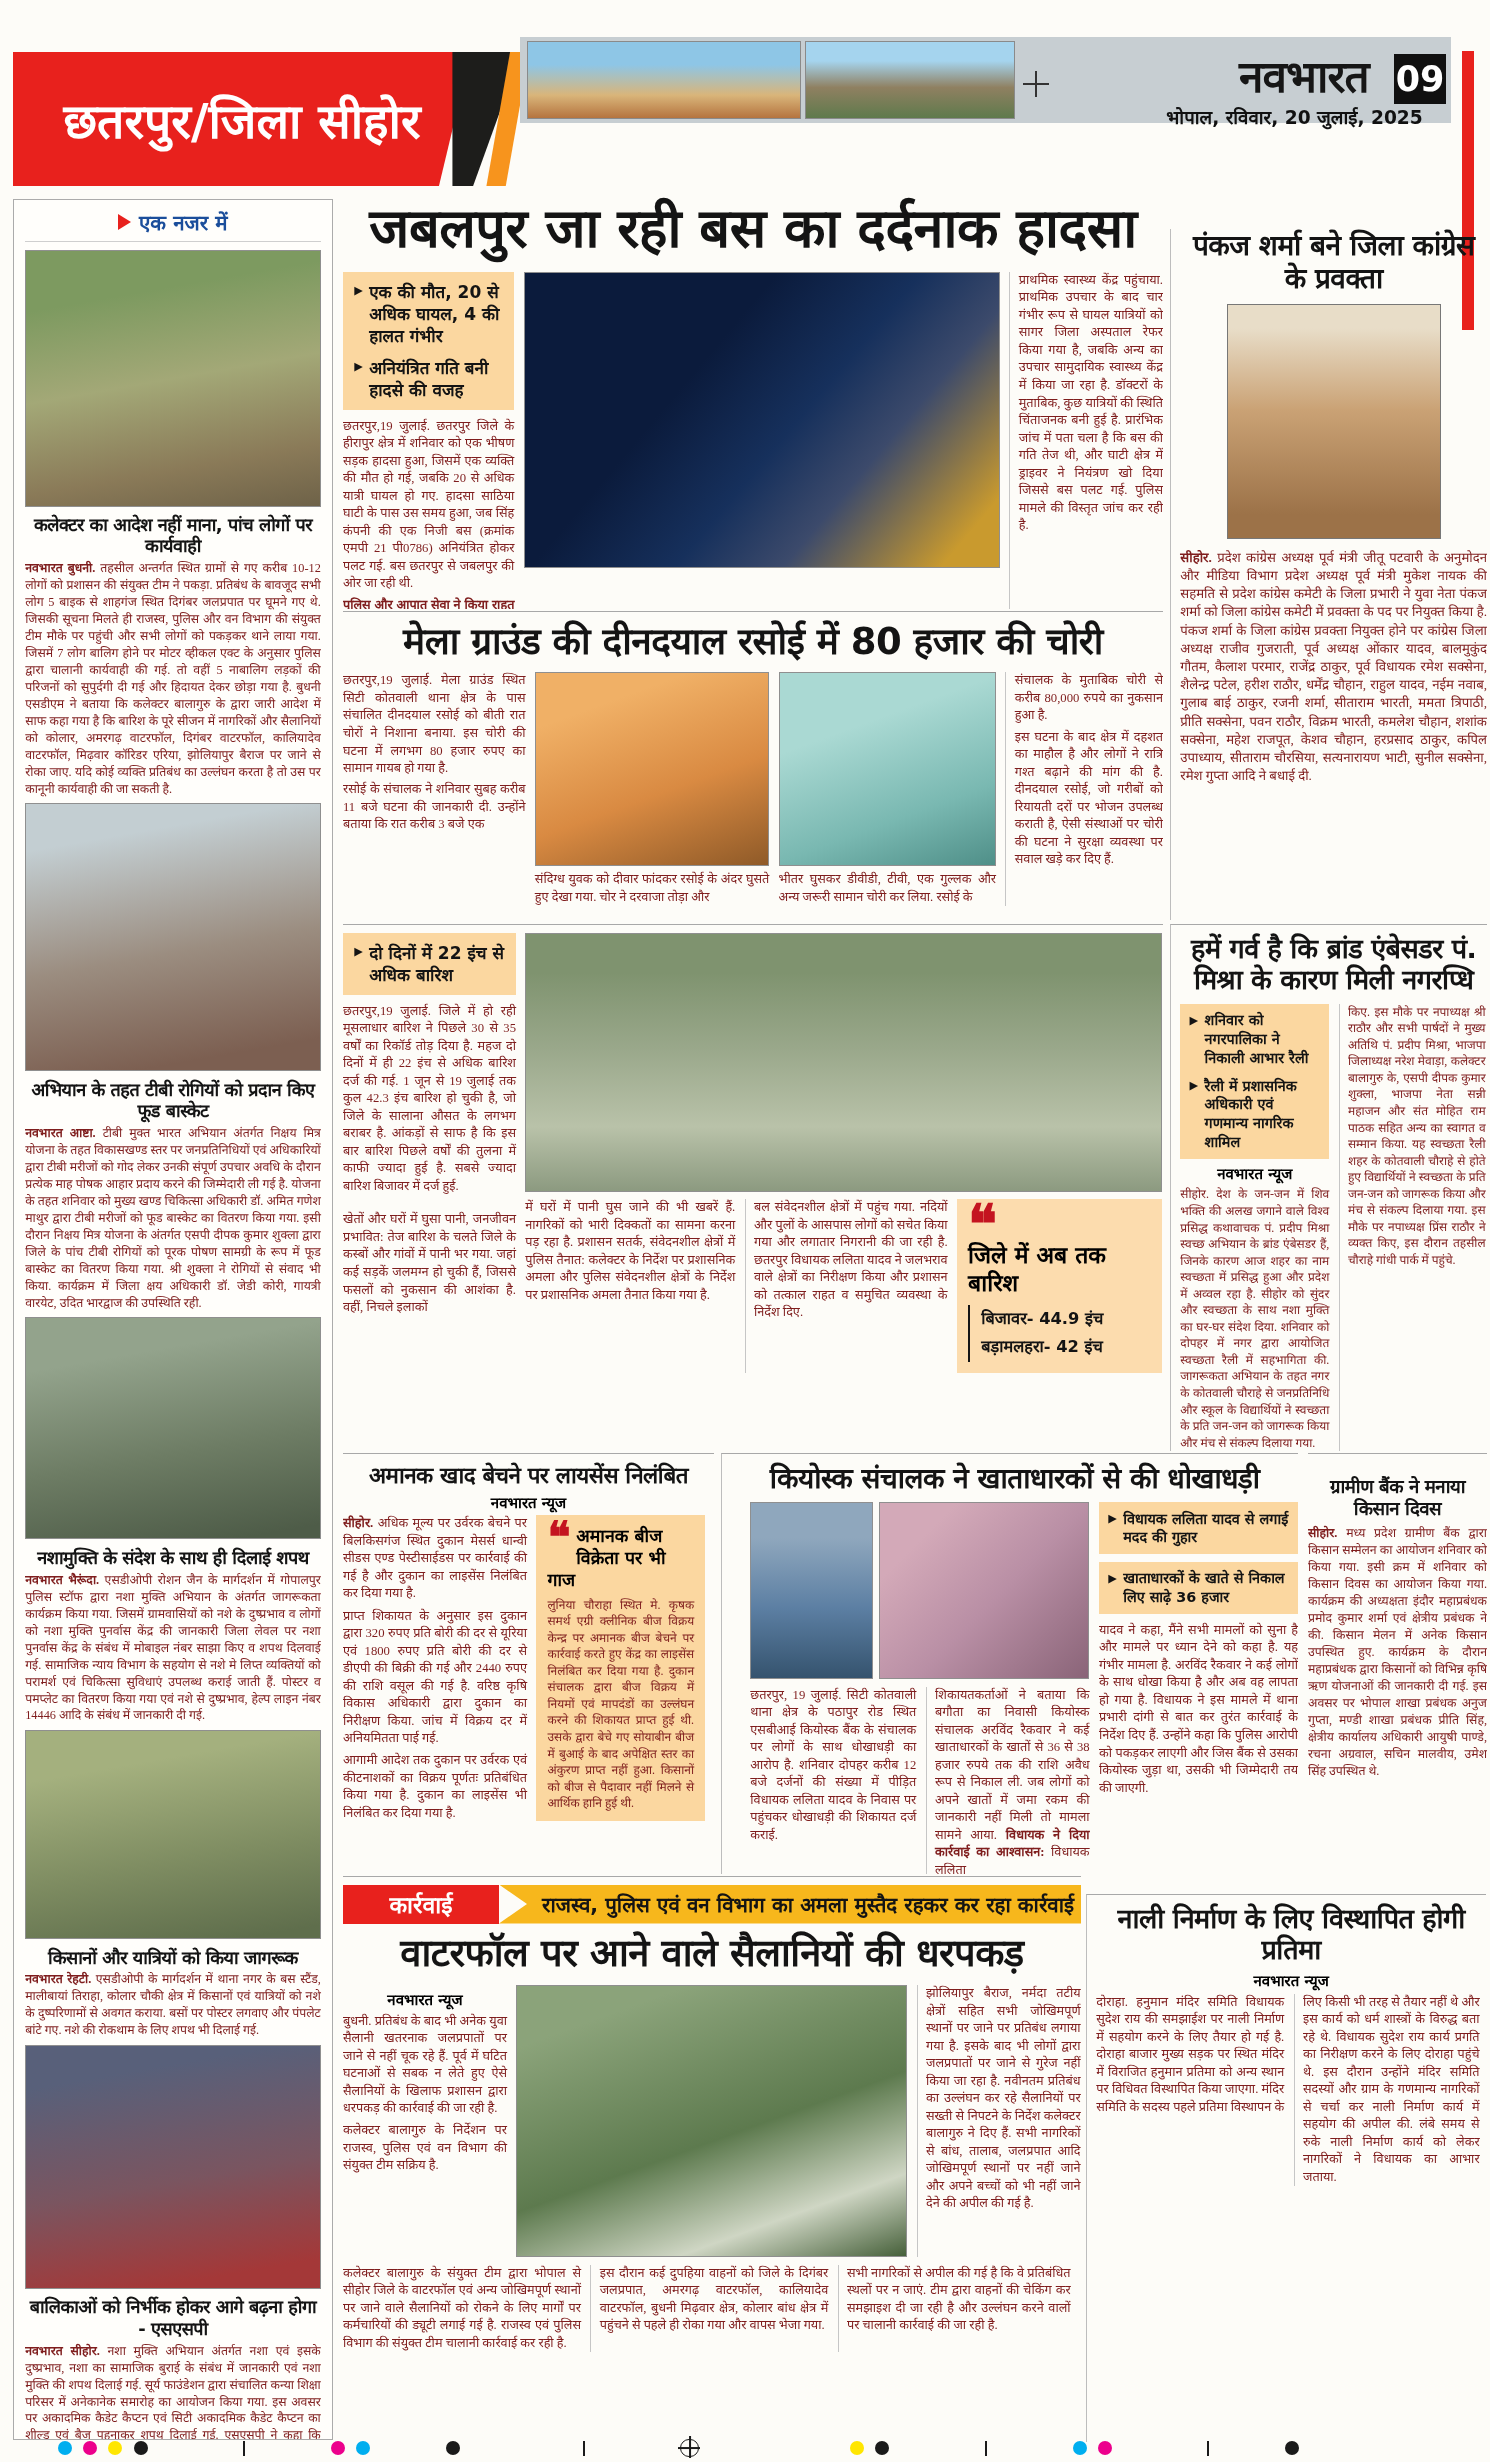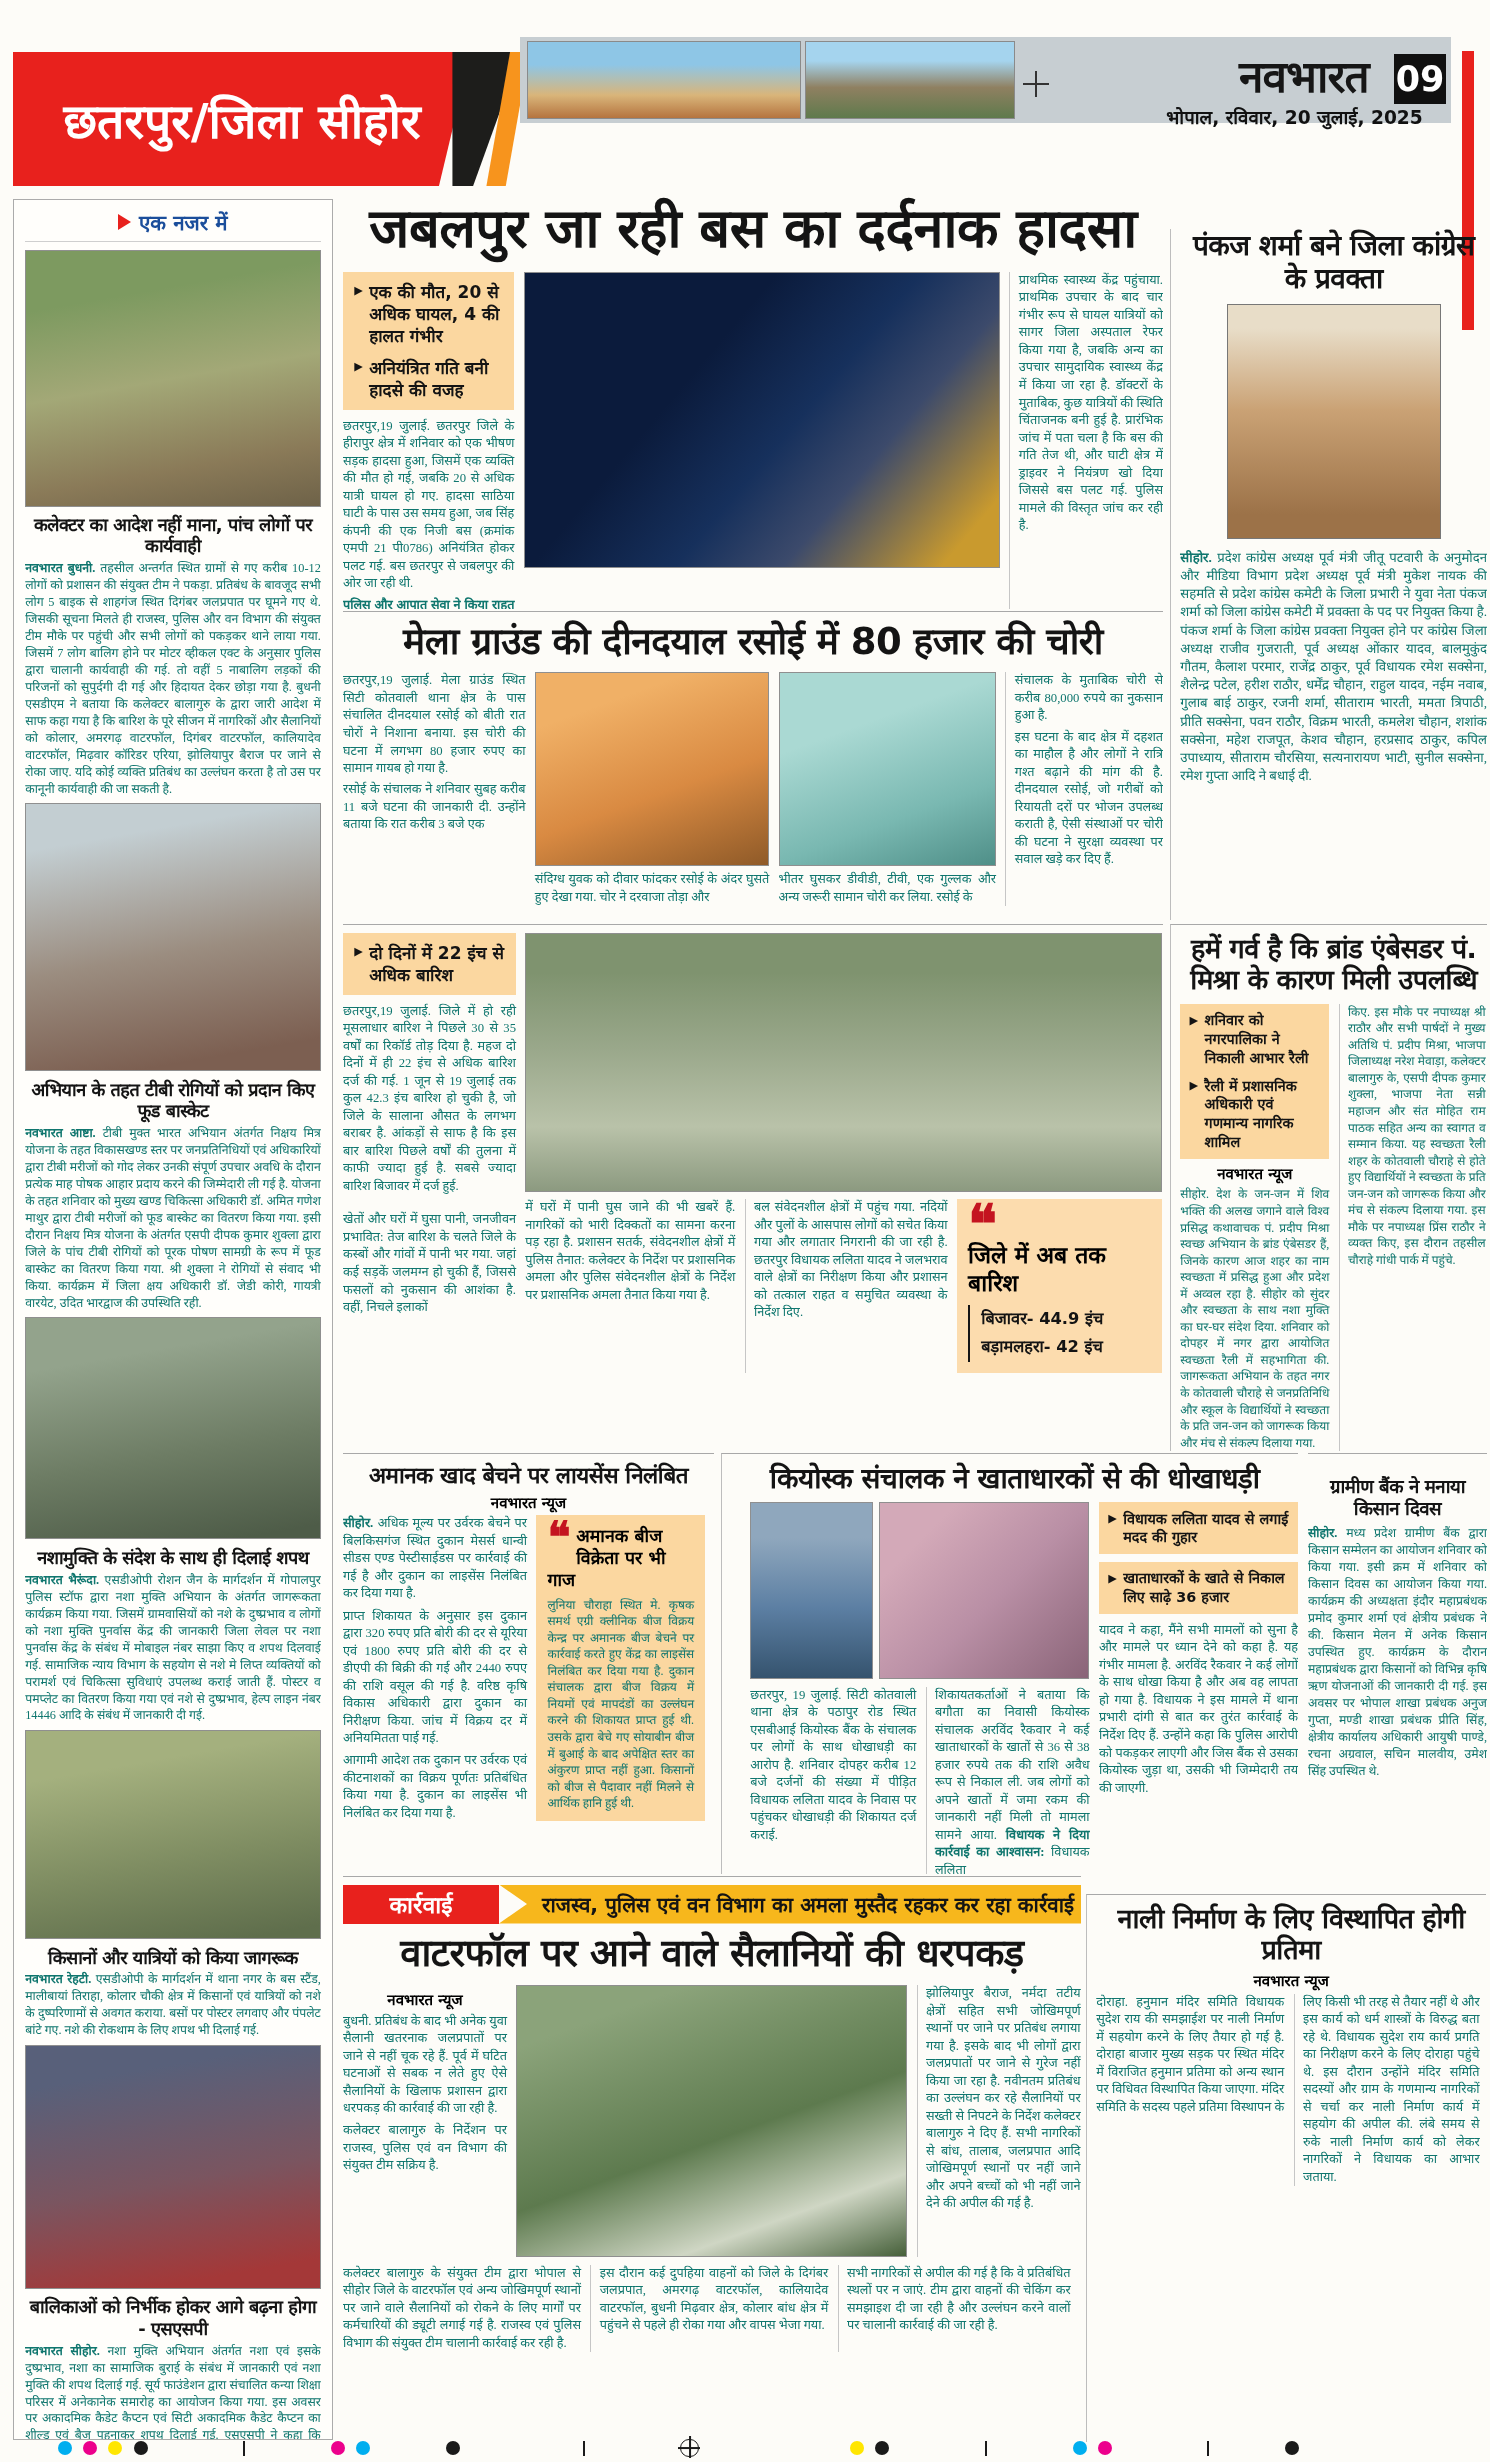--- a/index.html
+++ b/index.html
@@ -27,21 +27,21 @@
   .mast-date { position:absolute; left:1155px; top:104px; width:279px; text-align:center; font-size:18.6px; font-weight:700; color:#111;
                font-family:"DejaVu Sans",sans-serif; }
   .red-vbar { position:absolute; left:1462px; top:51px; width:12px; height:279px; background:#e8211d; }
 
   
   .blk { position:absolute; overflow:hidden; }
   .rule-top { border-top:0.9px solid #a8a8a8; }
   .rule-left { border-left:0.9px solid #bdbdbd; }
   .art-head { font-family:"DejaVu Sans",sans-serif; font-weight:800; color:#141414; text-align:center; line-height:1.18; letter-spacing:-0.5px; }
   .byline { text-align:center; font-weight:700; font-size:15px; font-family:"DejaVu Sans",sans-serif; margin:3.7px 0; }
-  .body-txt { font-size:12.7px; line-height:1.38; color:#0f766e; text-align:justify; }
+  .body-txt { font-size:12.7px; line-height:1.38; color:#7f1d1d; text-align:justify; }
   .body-txt b { font-weight:700; }
   .photo { border:0.9px solid #8f8f8f; }
   .hl-box { background:#fbd7a0; padding:9.3px 11.2px; }
   .hl-item { font-family:"DejaVu Sans",sans-serif; font-weight:700; font-size:17px; line-height:1.3; color:#141414; margin-bottom:9.3px; position:relative; padding-left:15px; }
   .hl-item:last-child { margin-bottom:0; }
   .hl-item::before { content:"▶"; position:absolute; left:0; top:2.8px; font-size:11.2px; color:#141414; }
   .vr { border-left:0.9px solid #c6c6c6; padding-left:8.4px; }
 
   
   .rail { left:13px; top:199px; width:320px; height:2241px; border:0.9px solid #ababab; background:#fffefb; padding:7.5px 11.2px; }
@@ -254,21 +254,21 @@
     </div>
   </div>
 
   <div class="blk pankaj rule-left" style="padding-left:9.3px;">
     <div class="art-head pankaj-head">पंकज शर्मा बने जिला कांग्रेस के प्रवक्ता</div>
     <div class="portrait"></div>
     <p class="body-txt" style="font-size:13.2px;"><b>सीहोर.</b> <span>प्रदेश कांग्रेस अध्यक्ष पूर्व मंत्री जीतू पटवारी के अनुमोदन और मीडिया विभाग प्रदेश अध्यक्ष पूर्व मंत्री मुकेश नायक की सहमति से प्रदेश कांग्रेस कमेटी के जिला प्रभारी ने युवा नेता पंकज शर्मा को जिला कांग्रेस कमेटी में प्रवक्ता के पद पर नियुक्त किया है. पंकज शर्मा के जिला कांग्रेस प्रवक्ता नियुक्त होने पर कांग्रेस जिला अध्यक्ष राजीव गुजराती, पूर्व अध्यक्ष ओंकार यादव, बालमुकुंद गौतम, कैलाश परमार, राजेंद्र ठाकुर, पूर्व विधायक रमेश सक्सेना, शैलेन्द्र पटेल, हरीश राठौर, धर्मेंद्र चौहान, राहुल यादव, नईम नवाब, गुलाब बाई ठाकुर, रजनी शर्मा, सीताराम भारती, ममता त्रिपाठी, प्रीति सक्सेना, पवन राठौर, विक्रम भारती, कमलेश चौहान, शशांक सक्सेना, महेश राजपूत, केशव चौहान, हरप्रसाद ठाकुर, कपिल उपाध्याय, सीताराम चौरसिया, सत्यनारायण भाटी, सुनील सक्सेना, रमेश गुप्ता आदि ने बधाई दी.</span></p>
   </div>
 
   <div class="blk brand-blk rule-top rule-left" style="padding-left:9.3px;">
-    <div class="art-head brand-head">हमें गर्व है कि ब्रांड एंबेसडर पं. मिश्रा के कारण मिली उपलब्धि</div>
+    <div class="art-head brand-head">हमें गर्व है कि ब्रांड एंबेसडर पं. मिश्रा के कारण मिली नगरप्धि</div>
     <div class="brand-row">
       <div style="width:149px;">
         <div class="hl-box" style="padding:7.5px 9.3px;">
           <div class="hl-item" style="font-size:14.4px;">शनिवार को नगरपालिका ने निकाली आभार रैली</div>
           <div class="hl-item" style="font-size:14.4px;">रैली में प्रशासनिक अधिकारी एवं गणमान्य नागरिक शामिल</div>
         </div>
         <div class="byline">नवभारत न्यूज</div>
         <p class="body-txt" style="font-size:12px;">सीहोर. देश के जन-जन में शिव भक्ति की अलख जगाने वाले विश्व प्रसिद्ध कथावाचक पं. प्रदीप मिश्रा स्वच्छ अभियान के ब्रांड एंबेसडर हैं, जिनके कारण आज शहर का नाम स्वच्छता में प्रसिद्ध हुआ और प्रदेश में अव्वल रहा है. सीहोर को सुंदर और स्वच्छता के साथ नशा मुक्ति का घर-घर संदेश दिया. शनिवार को दोपहर में नगर द्वारा आयोजित स्वच्छता रैली में सहभागिता की. जागरूकता अभियान के तहत नगर के कोतवाली चौराहे से जनप्रतिनिधि और स्कूल के विद्यार्थियों ने स्वच्छता के प्रति जन-जन को जागरूक किया और मंच से संकल्प दिलाया गया.</p>
       </div>
       <div style="width:147px;" class="vr">

